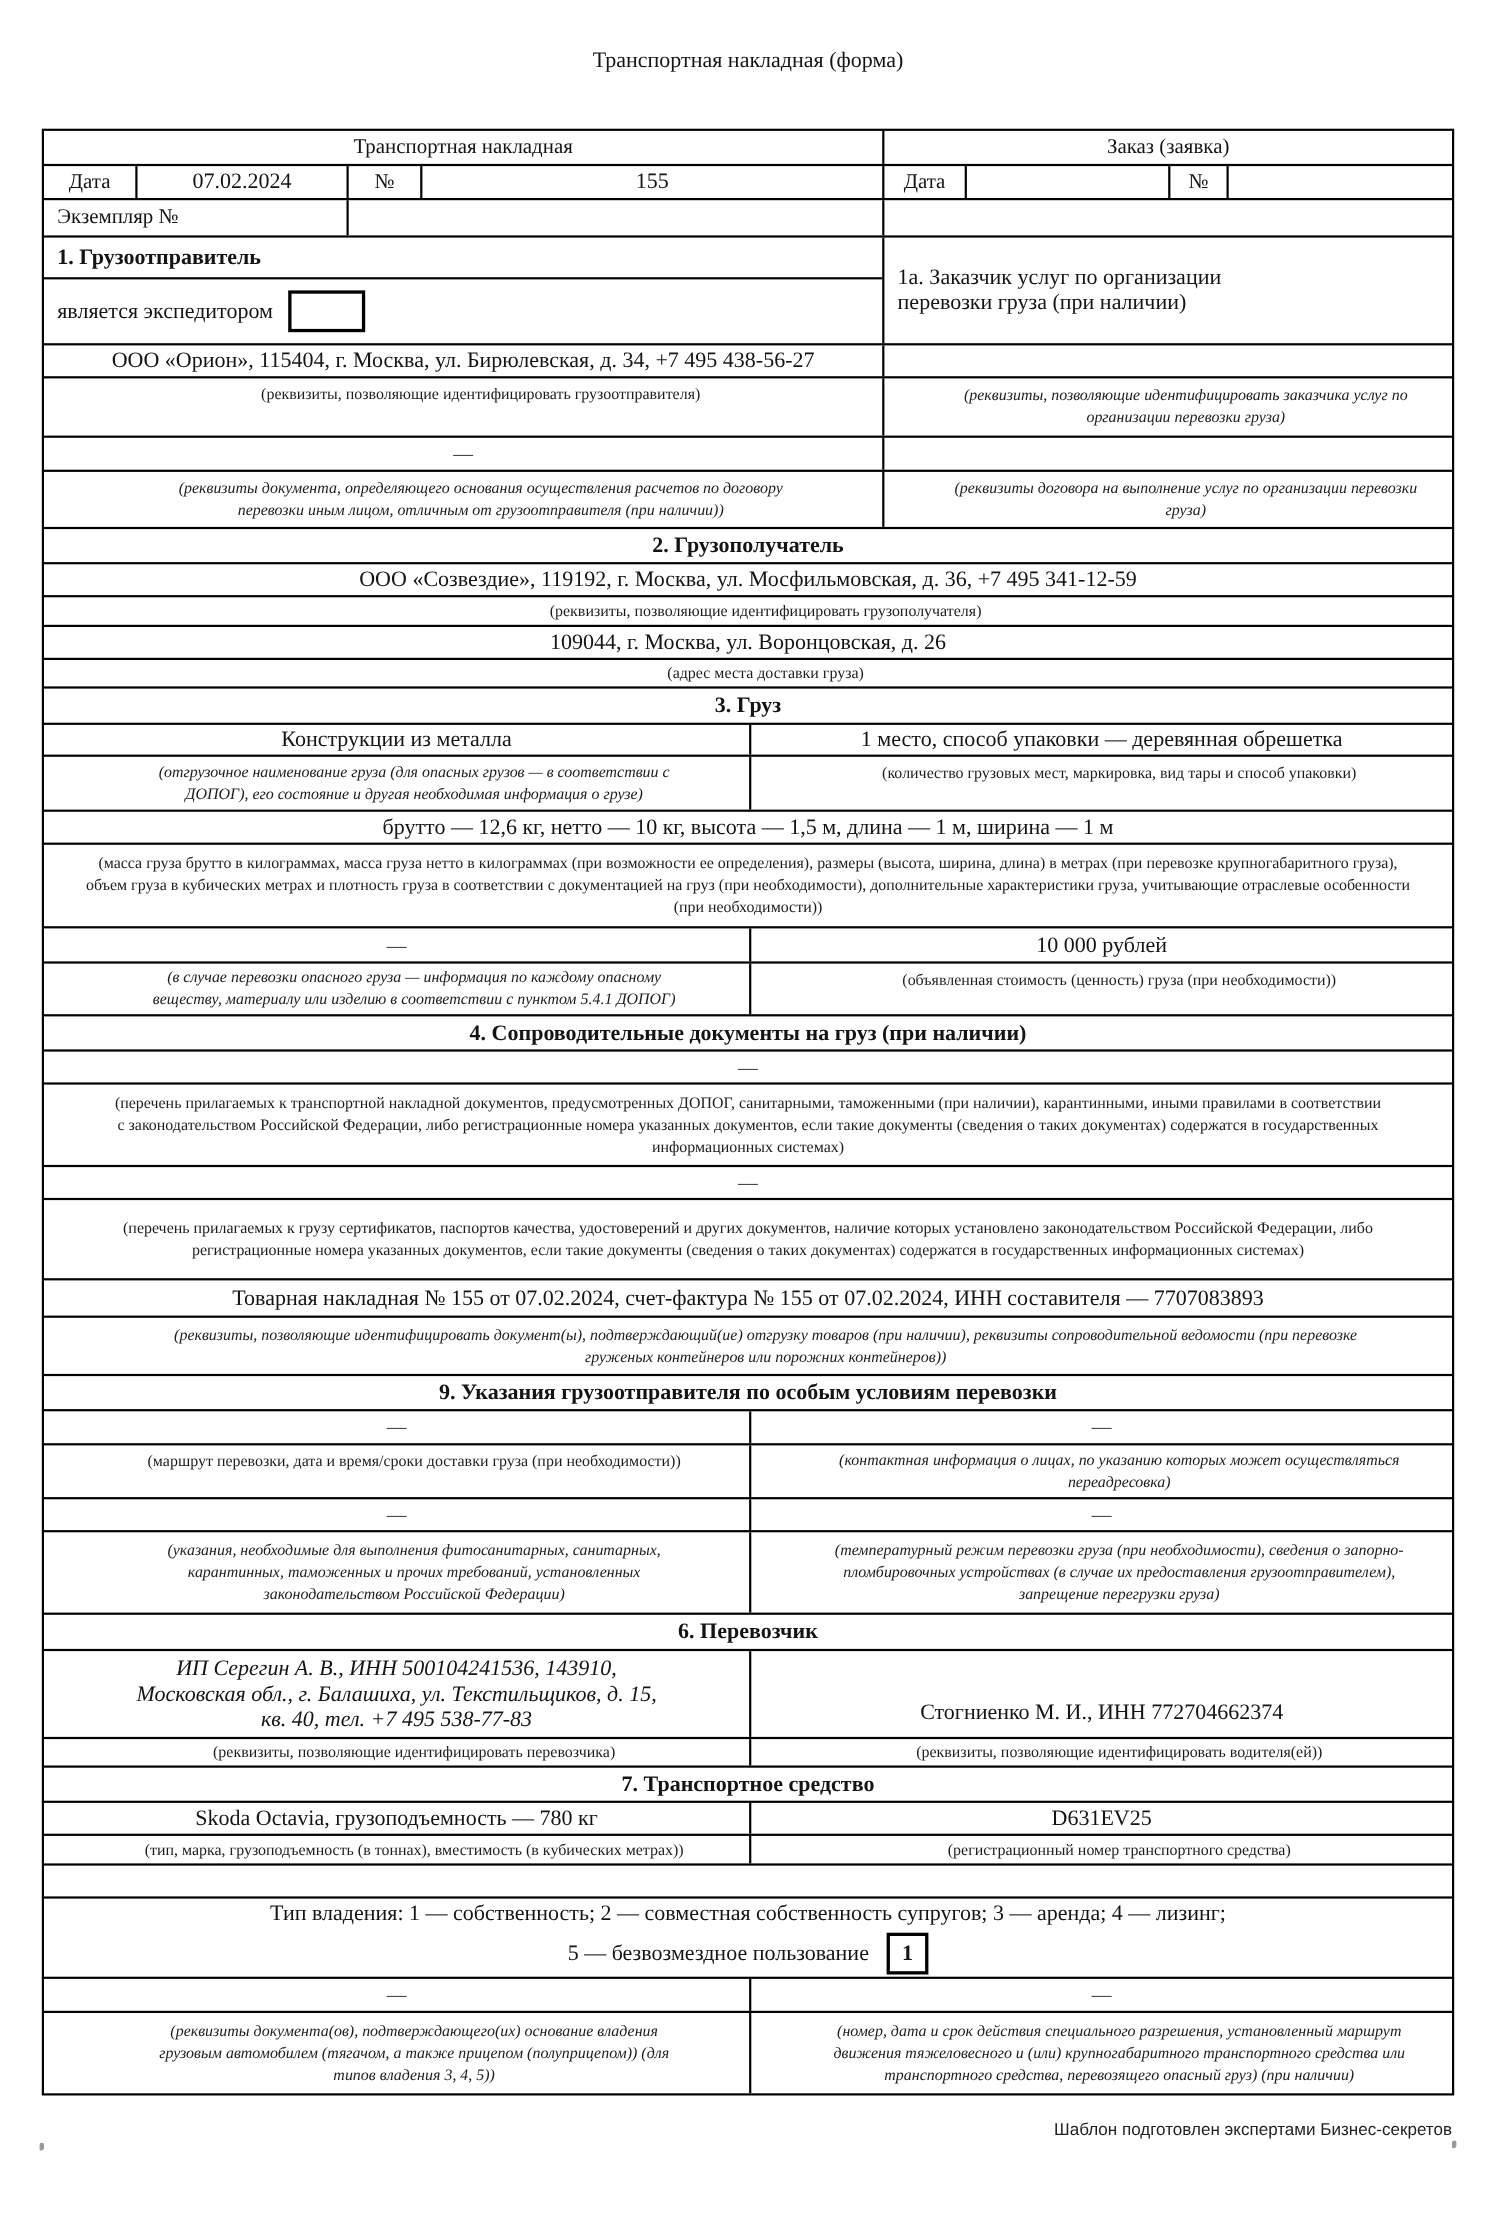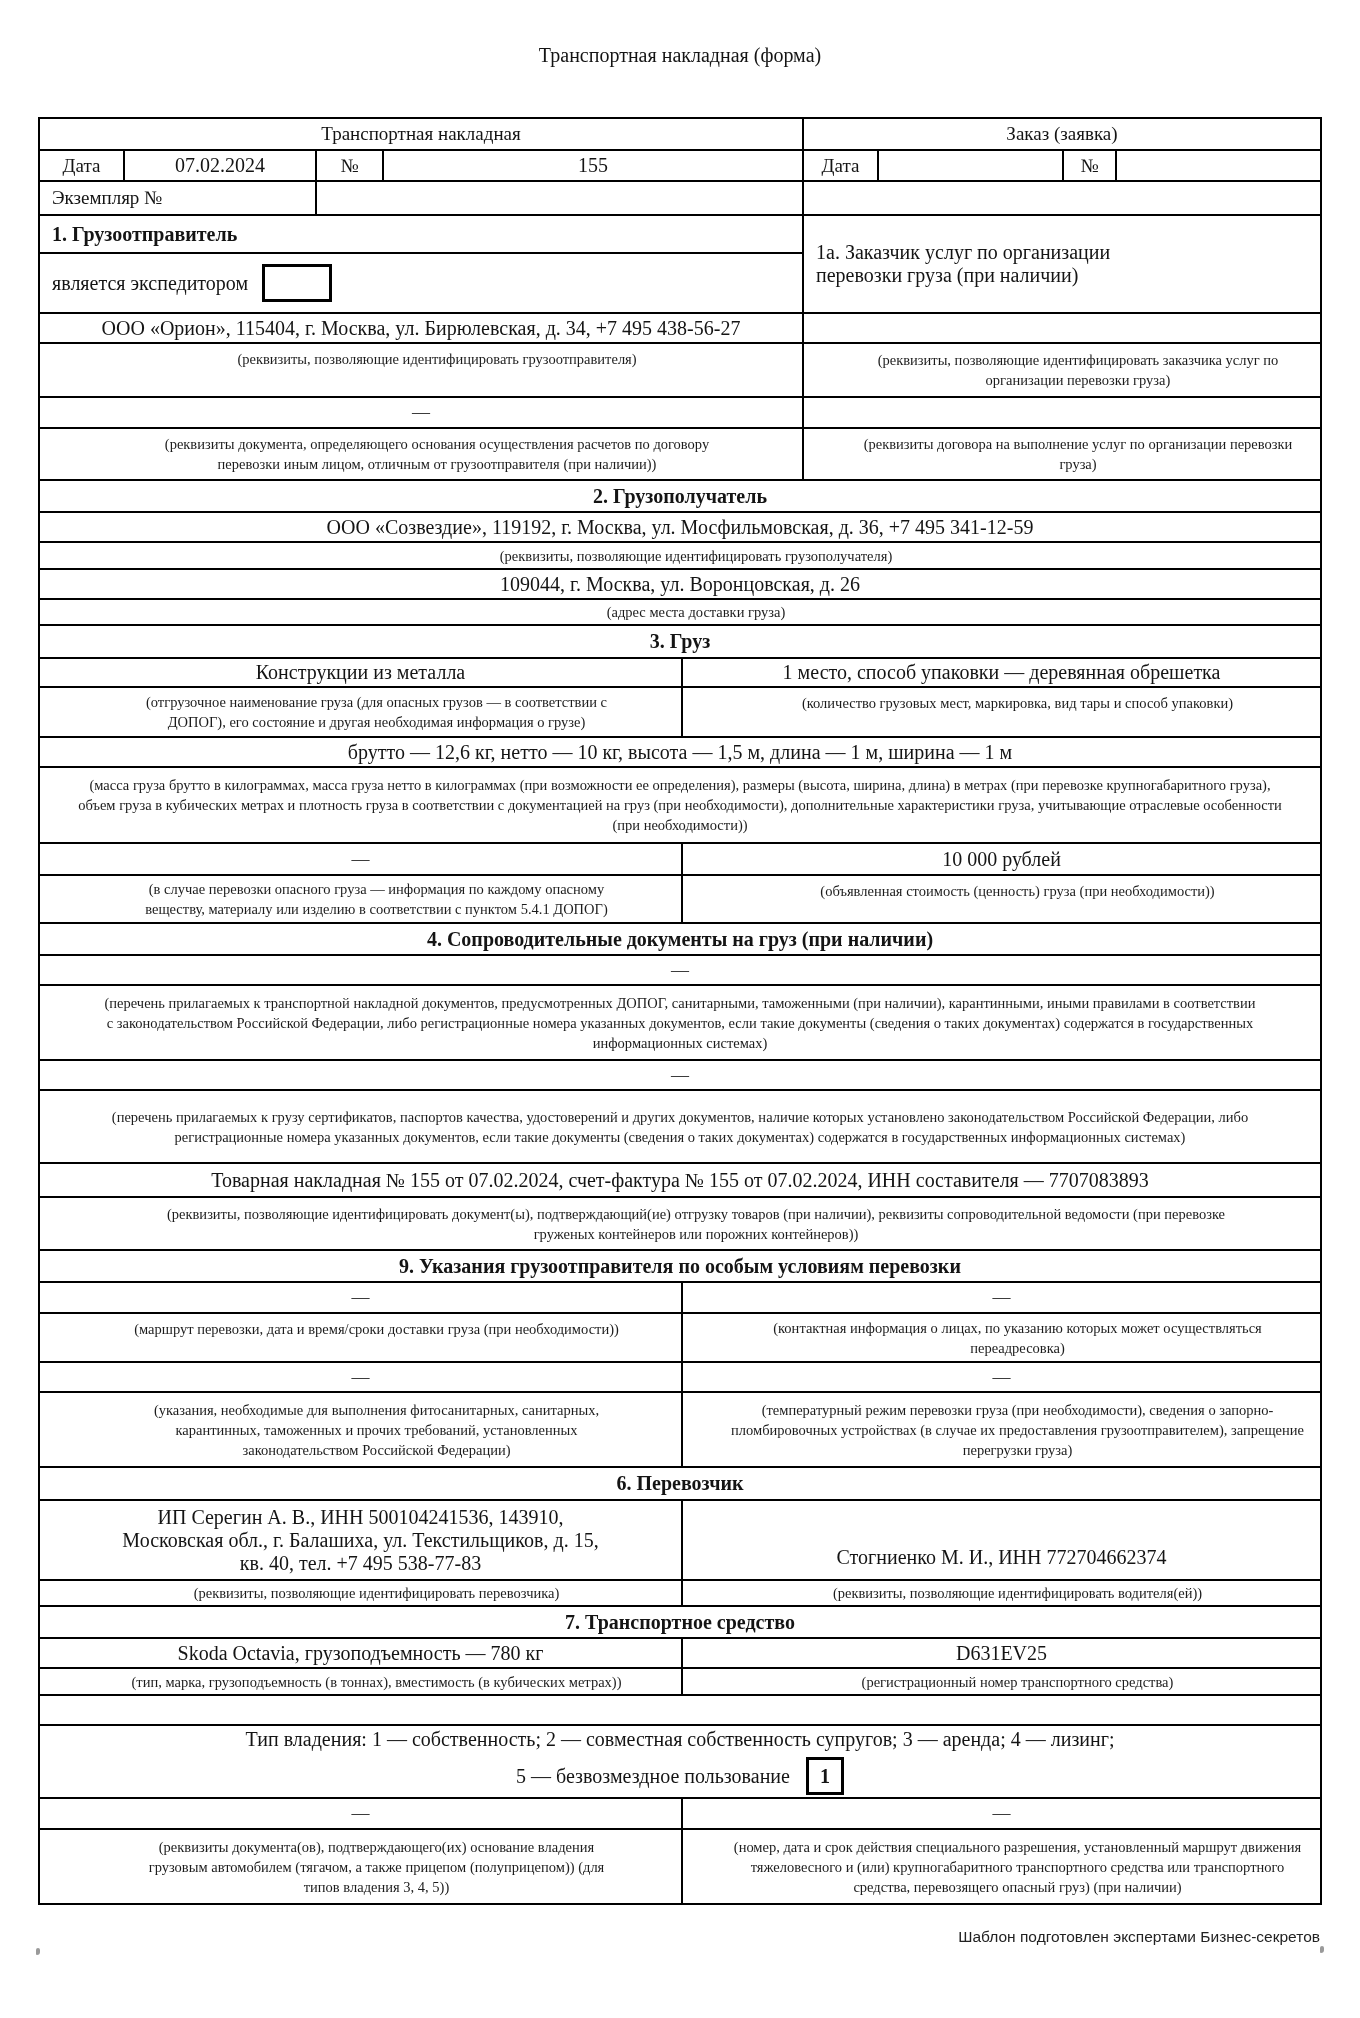--- a/index.html
+++ b/index.html
@@ -43,21 +43,21 @@
     width:32px; height:32px; border:3px solid #000; margin-left:16px;
     font-weight:bold; font-size:20px; vertical-align:middle;
   }
   .s1a-inner { max-width:330px; text-align:left; }
   .subrow {
     box-sizing:border-box; display:flex; align-items:center;
     padding:2px 8px 2px 12px;
   }
   .sub-sep { border-bottom:2px solid #000; }
   .bottom-align { align-items:flex-end; padding-bottom:10px; }
-  .mw { display:block; margin:0 auto; }
+  .mw { display:block; margin:0 auto;font-style:italic; }
   .footer {
     position:absolute; top:1928px; right:40px;
     font-family:"Liberation Sans","DejaVu Sans",sans-serif;
     font-size:15.5px; color:#222;
   }
   .artifact {
     position:absolute; width:4px; height:7px; background:#9a9a9a;
     border-radius:2px 2px 3px 1px;
   }
 </style>

